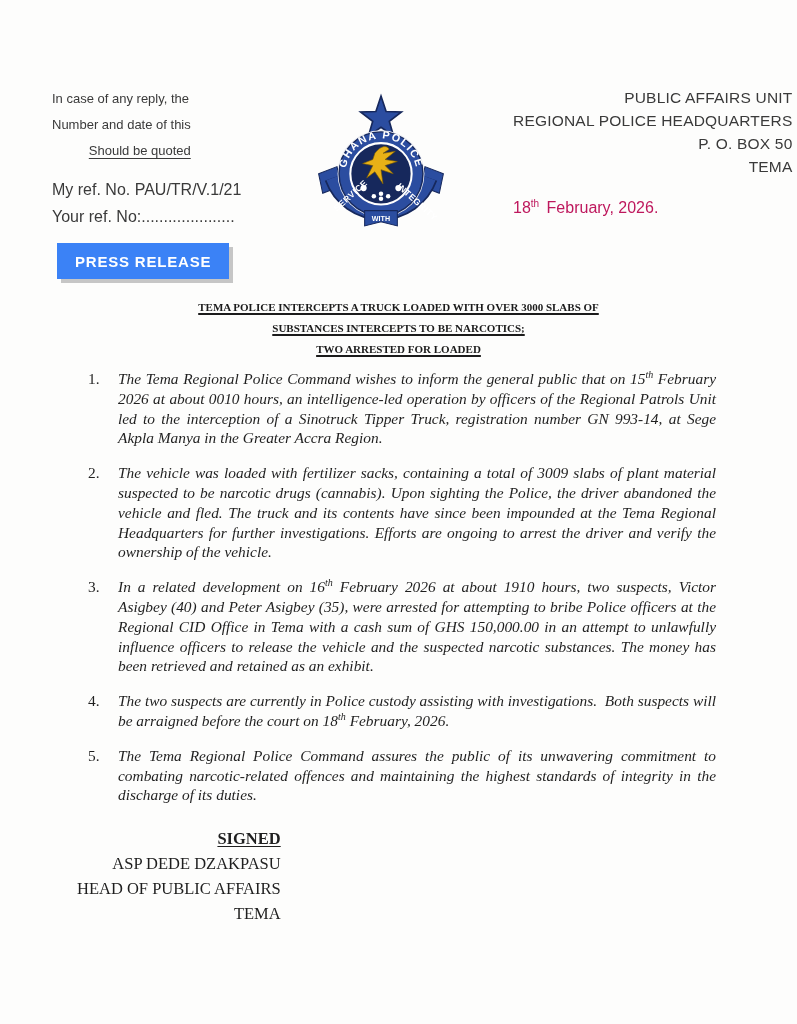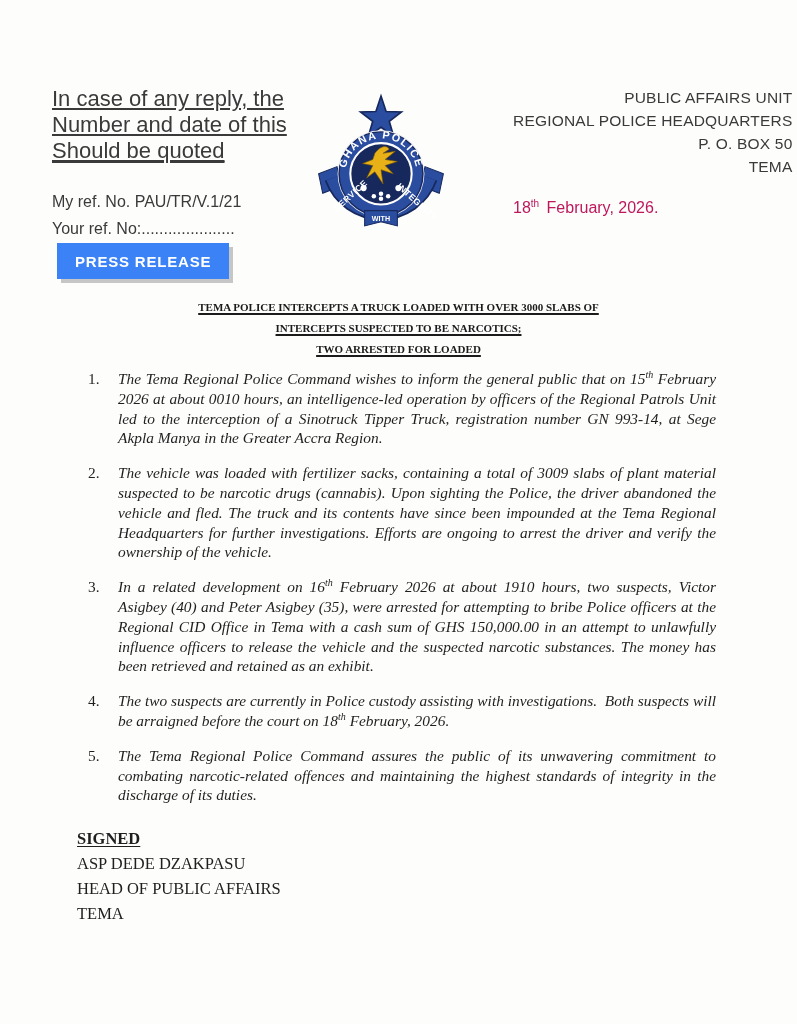--- a/index.html
+++ b/index.html
@@ -3,23 +3,23 @@
 <meta charset="utf-8">
 <style>
   * { margin:0; padding:0; box-sizing:border-box; }
   html,body { background:#ffffff; }
   .page {
     position:relative; width:797px; height:1024px; margin:0 auto;
     background:#fdfdfc; overflow:hidden;
     font-family:"Liberation Sans", sans-serif; color:#333333;
   }
   
-  .reply-note { position:absolute; left:52px; top:86px; font-size:22px; line-height:26px; color:#3a3a3a;text-decoration:underline; }
-  .reply-note .u { text-decoration:underline; text-underline-offset:3px; }
-  .refs { position:absolute; left:52px; top:176px; font-size:16px; line-height:27px; color:#3a3a3a;margin-top:12px; }
+  .reply-note { position:absolute; left:52px; top:86px; font-size:13px; line-height:26px; color:#3a3a3a; }
+  .reply-note .u { text-decoration:underline; text-underline-offset:3px;text-align:right; }
+  .refs { position:absolute; left:52px; top:176px; font-size:16px; line-height:27px; color:#3a3a3a; }
   
   .unit-block { position:absolute; left:513px; top:86px; font-size:15.5px; line-height:23px; letter-spacing:0.2px; color:#3a3a3a;text-align:right; }
   .date-line { position:absolute; left:513px; top:199px; font-size:16px; color:#be185d; }
   sup { font-size:10px; vertical-align:super; line-height:0; }
   .date-line sup { margin-right:3px; }
   
   .logo { position:absolute; left:309px; top:92px; width:144px; height:136px; }
   .logo text { font-family:"Liberation Sans", sans-serif; font-weight:bold; fill:#ffffff; }
   
   .press-btn {
@@ -39,21 +39,21 @@
   .body-list {
     position:absolute; left:88px; top:369px; width:628px;
     font-family:"Liberation Serif", serif; font-size:15.4px; line-height:19.8px; color:#1f1f1f;
   }
   .para { display:flex; margin-bottom:15px; }
   .para .num { flex:0 0 30px; width:30px; }
   .para .ptext { flex:1; text-align:justify;font-style:italic; }
   
   .signature {
     position:absolute; left:77px; top:826px;
-    font-family:"Liberation Serif", serif; font-size:16.5px; line-height:25px; color:#1f1f1f;
+    font-family:"Liberation Serif", serif; font-size:16.5px; line-height:25px; color:#1f1f1f;text-align:right;
   }
   .signature .signed { font-weight:bold; text-decoration:underline; text-underline-offset:2px; }
 </style>
 </head>
 <body>
 
 <div class="page">
 
   <div class="reply-note">
     <div>In case of any reply, the</div>
@@ -112,21 +112,21 @@
     <div>P. O. BOX 50</div>
     <div>TEMA</div>
   </div>
 
   <div class="date-line"><span>18</span><sup>th</sup><span> February, 2026.</span></div>
 
   <div class="press-btn">PRESS RELEASE</div>
 
   <div class="title-block">
     <div><span class="tline">TEMA POLICE INTERCEPTS A TRUCK LOADED WITH OVER 3000 SLABS OF</span></div>
-    <div><span class="tline">INTERCEPTS SUSPECTED TO BE NARCOTICS;</span></div>
+    <div><span class="tline">SUBSTANCES INTERCEPTS TO BE NARCOTICS;</span></div>
     <div><span class="tline">TWO ARRESTED FOR LOADED</span></div>
   </div>
 
   <div class="body-list">
     <div class="para">
       <span class="num">1.</span>
       <span class="ptext"><span>The Tema Regional Police Command wishes to inform the general public that on 15</span><sup>th</sup><span> February 2026 at about 0010 hours, an intelligence-led operation by officers of the Regional Patrols Unit led to the interception of a Sinotruck Tipper Truck, registration number GN 993-14, at Sege Akpla Manya in the Greater Accra Region.</span></span>
     </div>
     <div class="para">
       <span class="num">2.</span>

